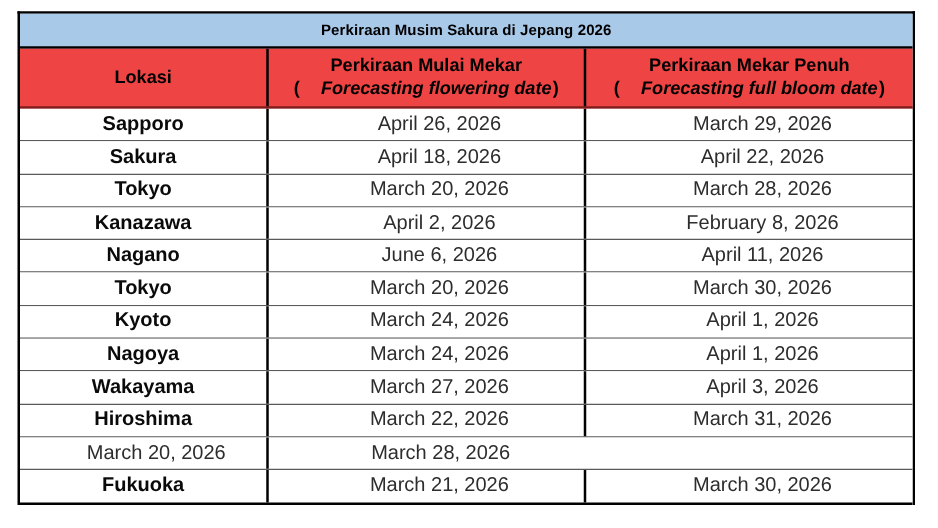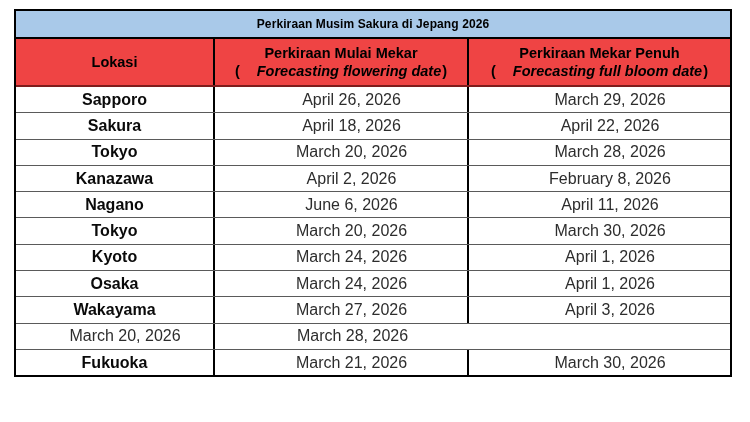--- a/index.html
+++ b/index.html
@@ -175,21 +175,21 @@
     <div class="cell c2">
       <span class="date">March 24, 2026</span>
     </div>
     <div class="cell c3">
       <span class="date">April 1, 2026</span>
     </div>
   </div>
 
   <div class="grid-row data-row">
     <div class="cell c1">
-      <span class="loc">Osaka</span>
+      <span class="loc">Nagoya</span>
     </div>
     <div class="cell c2">
       <span class="date">March 24, 2026</span>
     </div>
     <div class="cell c3">
       <span class="date">April 1, 2026</span>
     </div>
   </div>
 
   <div class="grid-row data-row">
@@ -197,20 +197,31 @@
       <span class="loc">Wakayama</span>
     </div>
     <div class="cell c2">
       <span class="date">March 27, 2026</span>
     </div>
     <div class="cell c3">
       <span class="date">April 3, 2026</span>
     </div>
   </div>
 
+  <div class="grid-row data-row">
+    <div class="cell c1">
+      <span class="loc">Hiroshima</span>
+    </div>
+    <div class="cell c2">
+      <span class="date">March 22, 2026</span>
+    </div>
+    <div class="cell c3">
+      <span class="date">March 31, 2026</span>
+    </div>
+  </div>
 
   <div class="grid-row data-row">
     <div class="cell c2">
       <span class="date">March 20, 2026</span>
     </div>
     <div class="cell c3">
       <span class="date">March 28, 2026</span>
     </div>
   </div>
 

